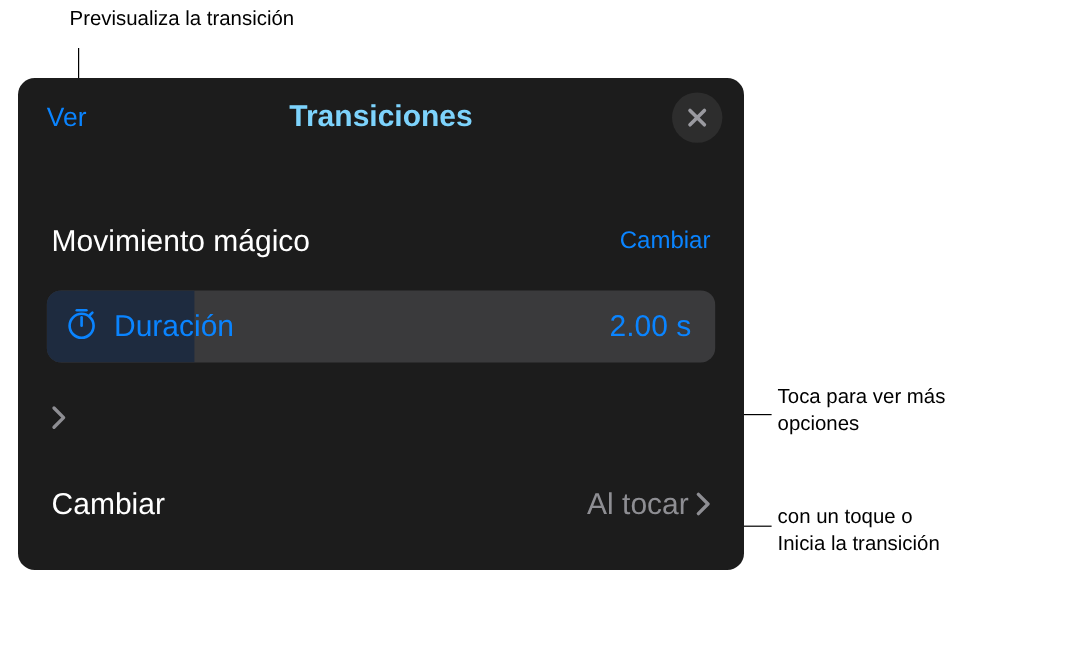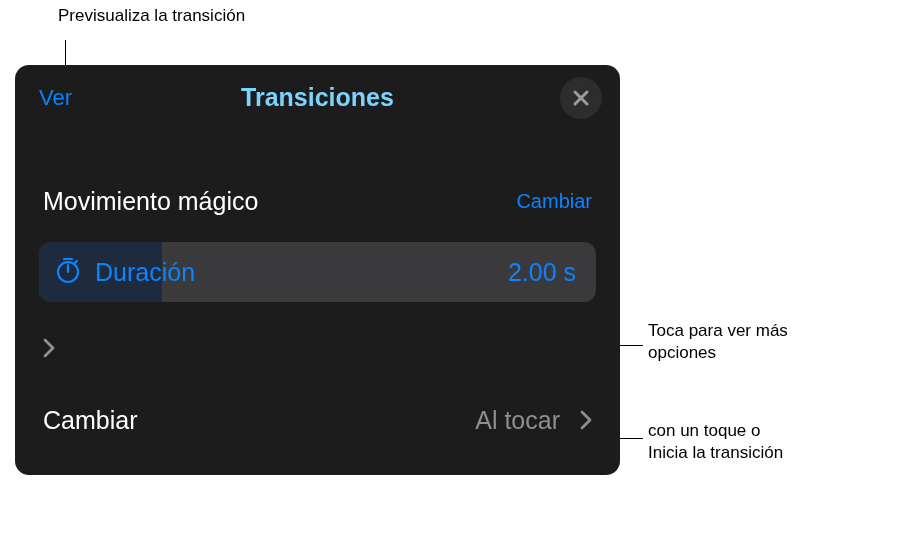--- a/index.html
+++ b/index.html
@@ -129,21 +129,21 @@
       border-top: 0;
     }
     .list-label {
       font-size: 25px;
       color: #fff;
       font-weight: 400;
     }
     .list-right {
       display: flex;
       align-items: center;
-      gap: 20px;
+      gap: 6px;
     }
     .list-value {
       font-size: 25px;
       color: #8e8e93;
       font-weight: 400;
     }
     .chevron svg { display: block; }
   </style>
 </head>
 <body>

